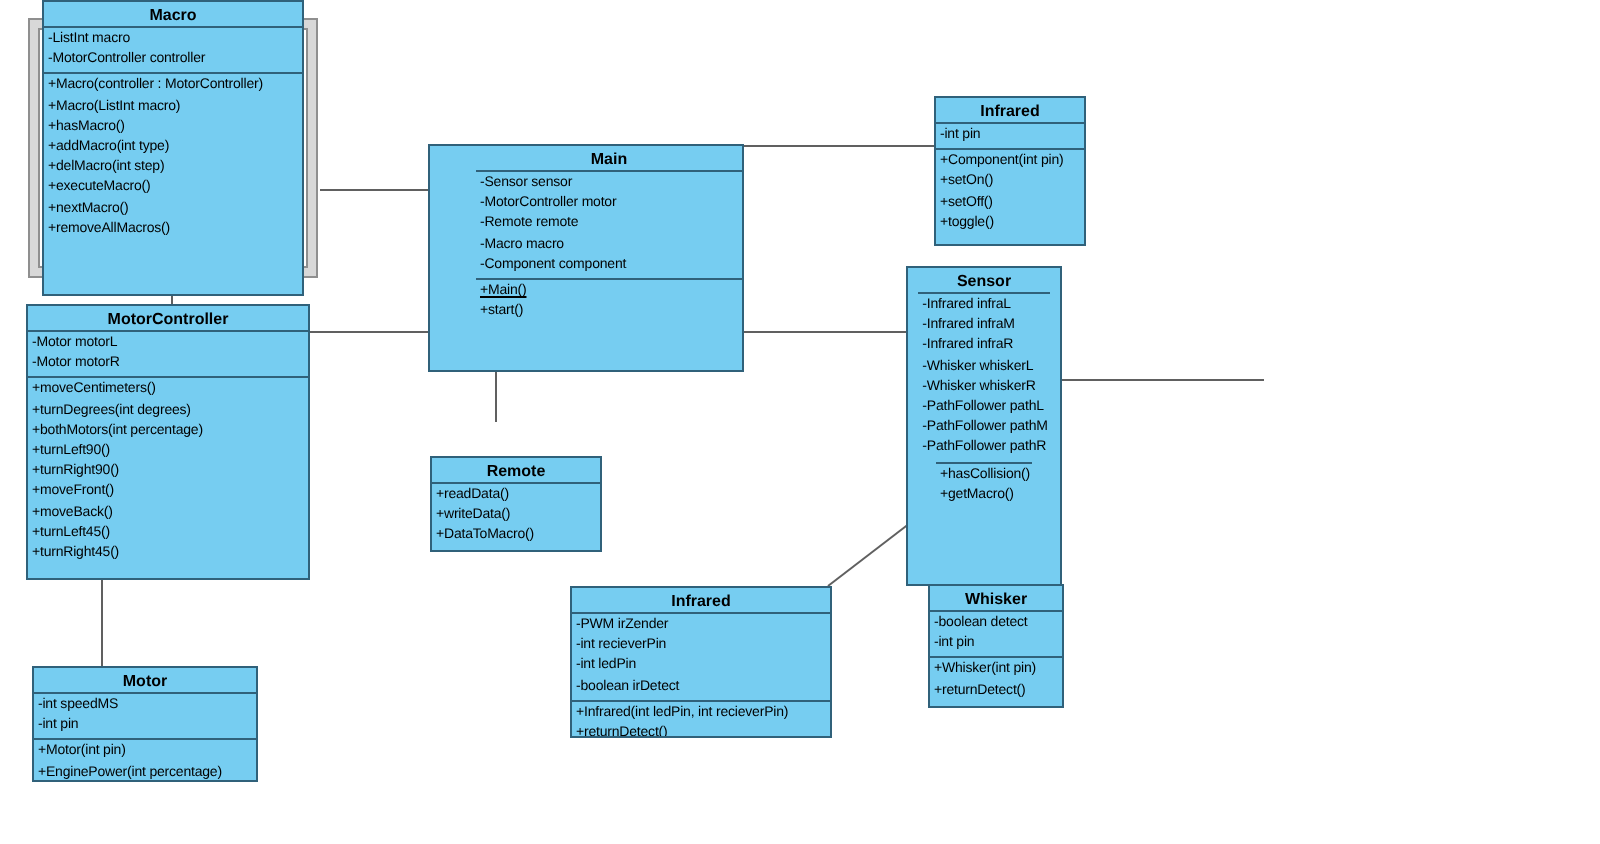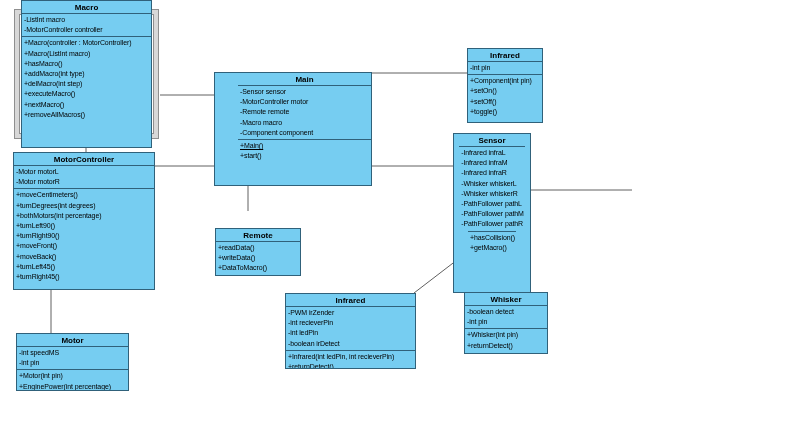--- a/index.html
+++ b/index.html
@@ -197,21 +197,21 @@
         <div class="member">-int recieverPin</div>
         <div class="member">-int ledPin</div>
         <div class="member">-boolean irDetect</div>
       </div>
     <div class="methods">
         <div class="member">+Infrared(int ledPin, int recieverPin)</div>
         <div class="member">+returnDetect()</div>
       </div>
   </div>
 
-  <div class="uml-class" style="left:464px; top:292px; width:84px; height:62px;">
+  <div class="uml-class" style="left:464px; top:292px; width:68px; height:62px;">
     <div class="title">Whisker</div>
     <div class="attrs">
         <div class="member">-boolean detect</div>
         <div class="member">-int pin</div>
       </div>
     <div class="methods">
         <div class="member">+Whisker(int pin)</div>
         <div class="member">+returnDetect()</div>
       </div>
   </div>

